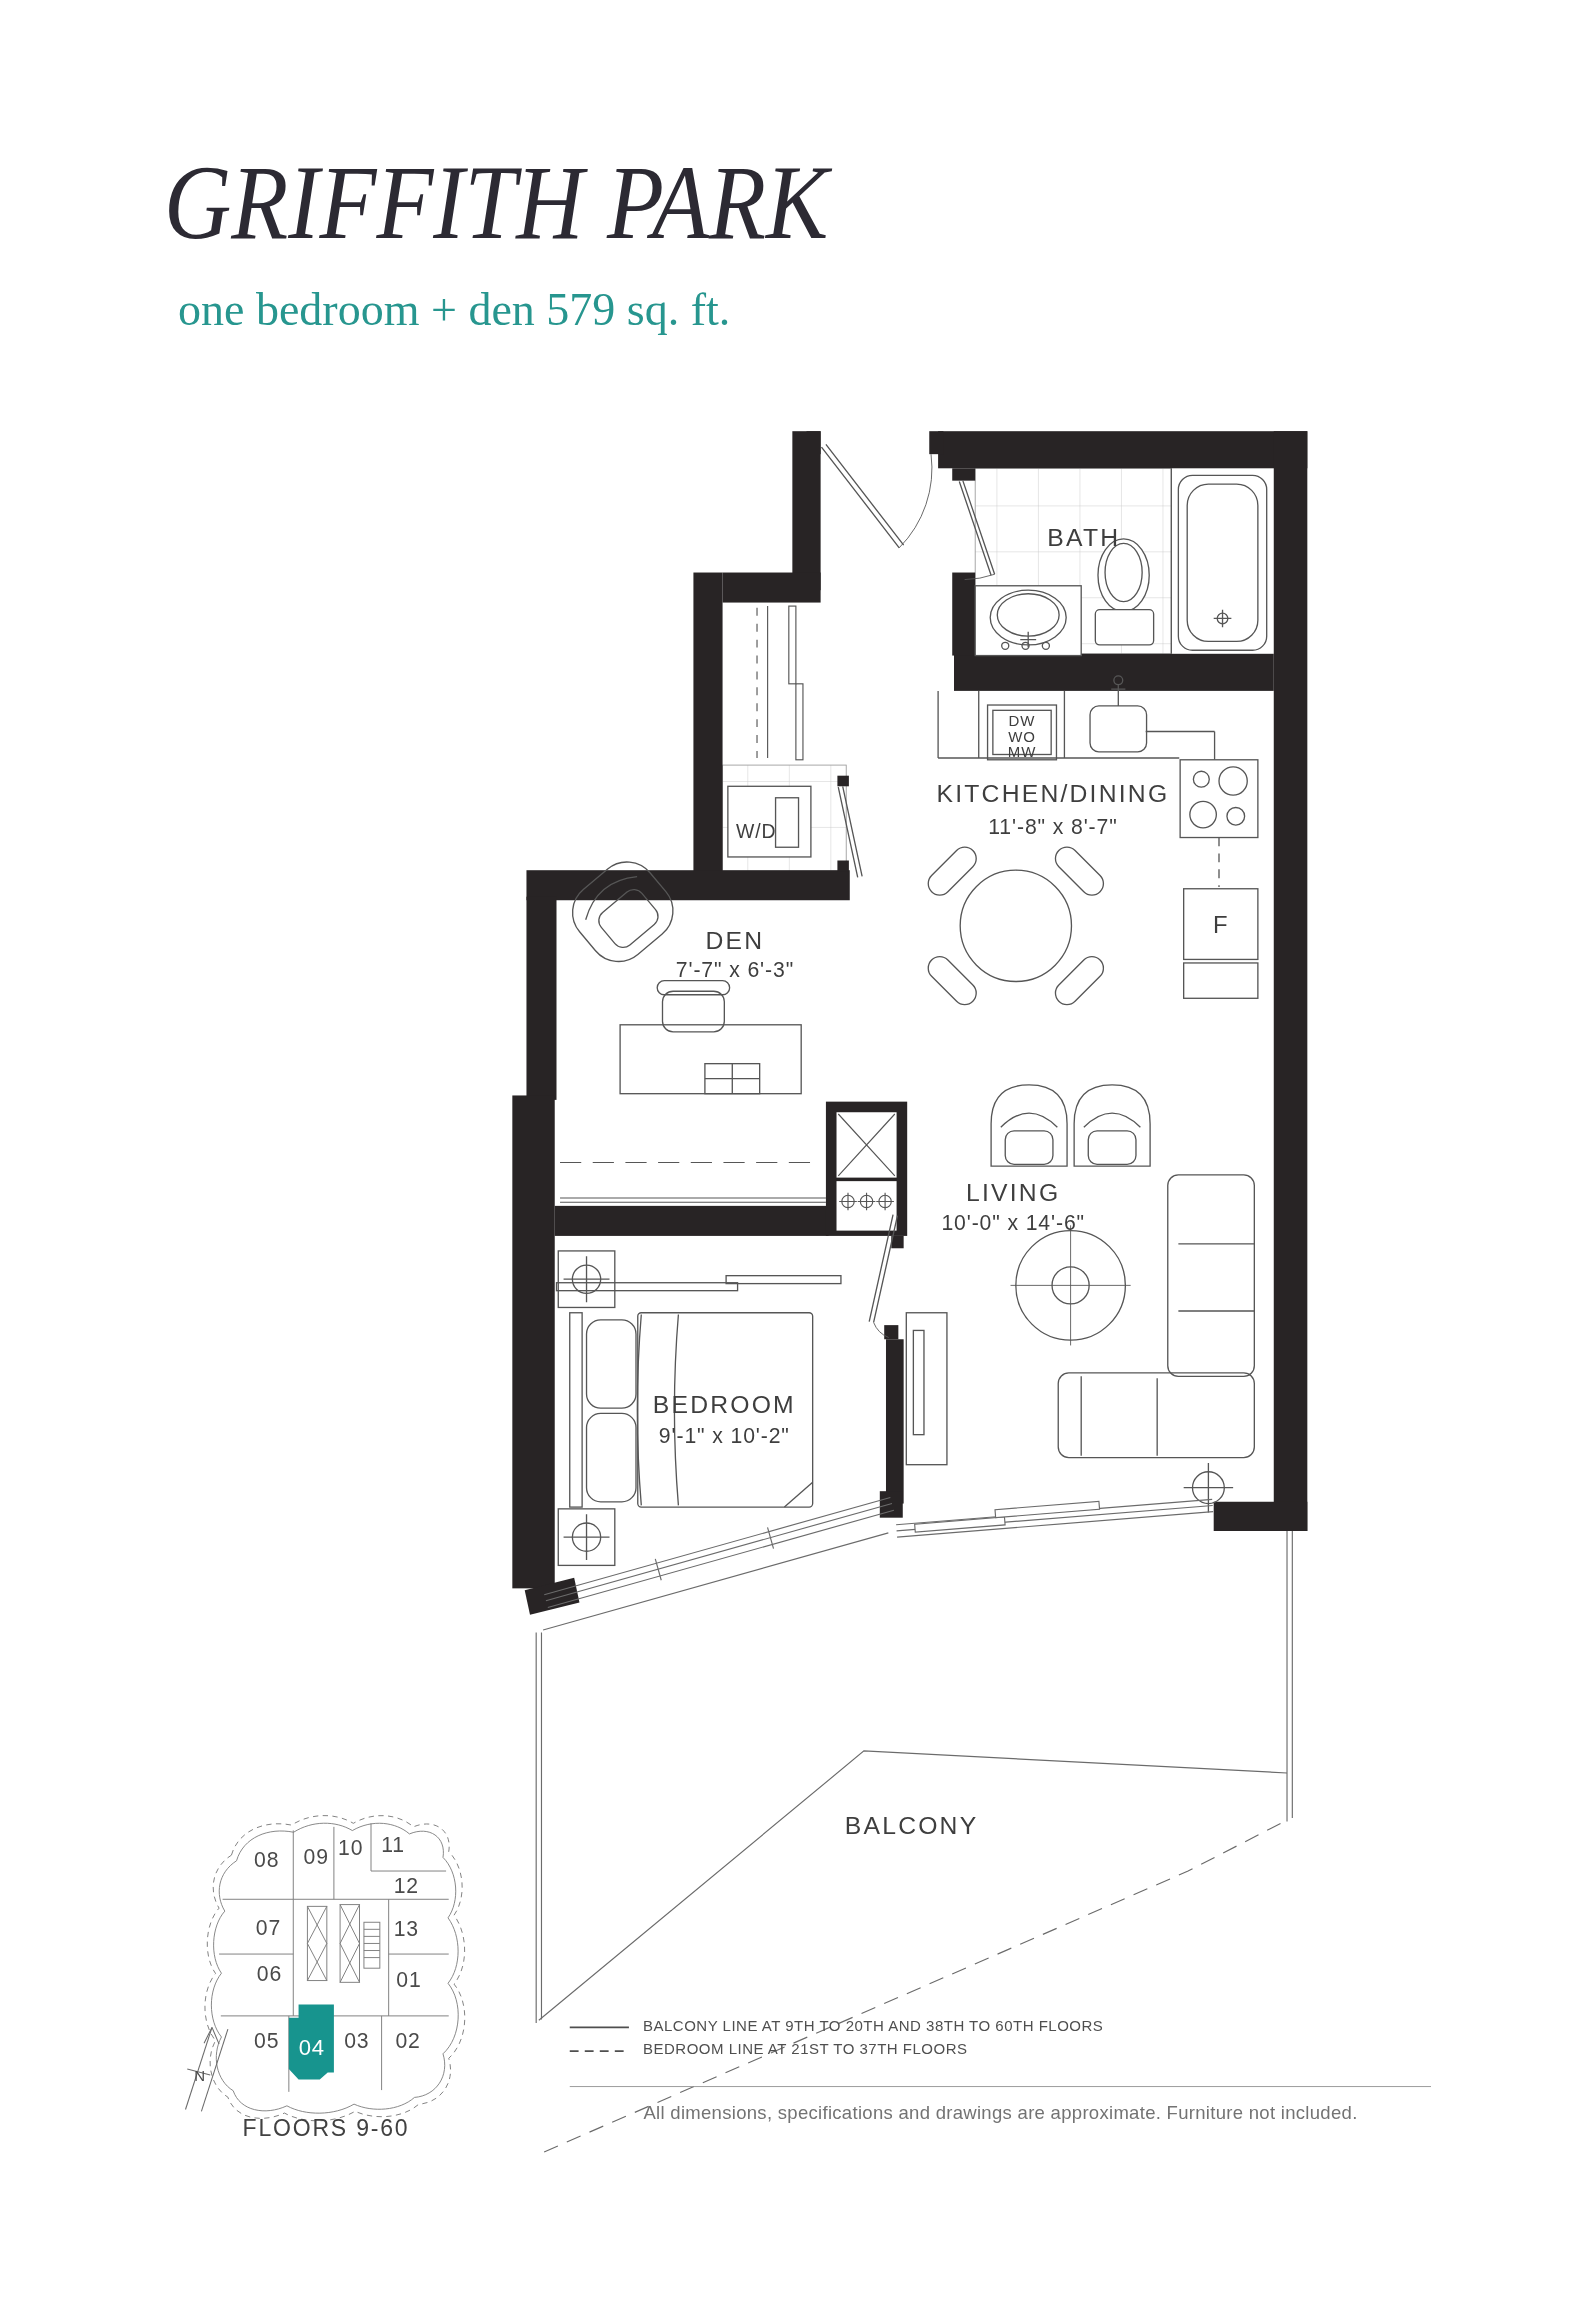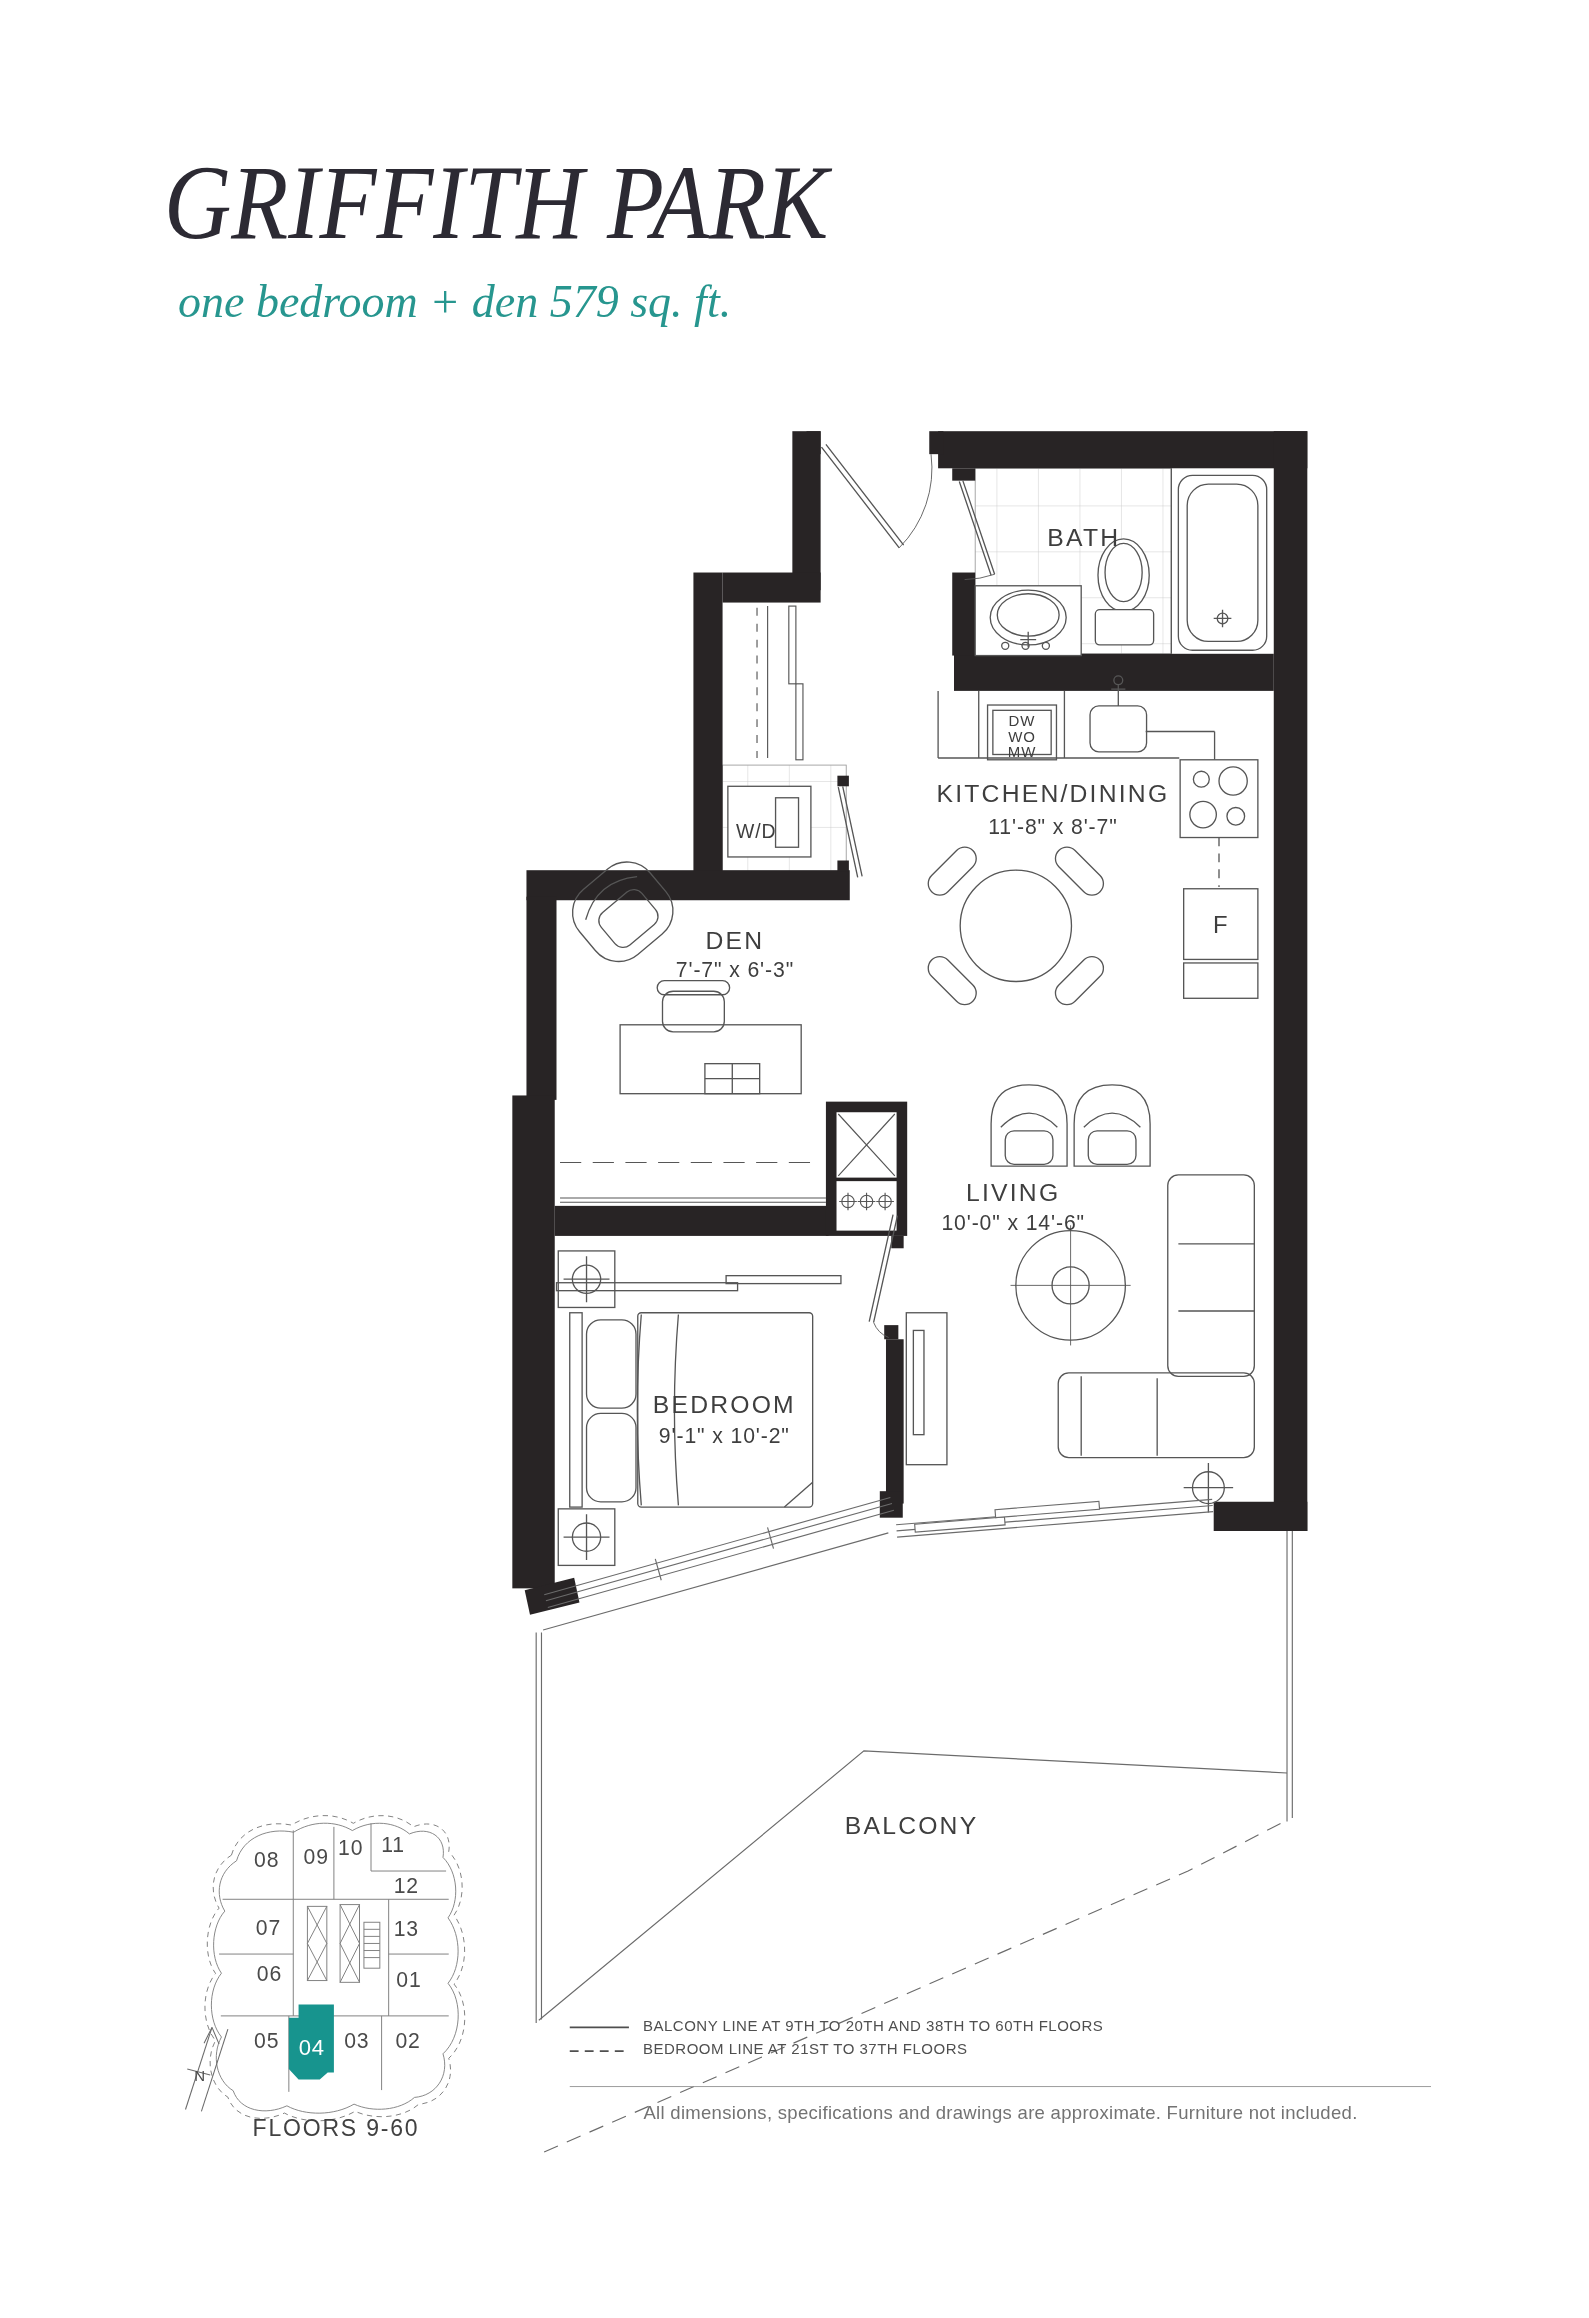--- a/index.html
+++ b/index.html
@@ -2,26 +2,26 @@
 <html style="font-size:14px"><head>
 <meta charset="utf-8">
 <style>
   html,body{margin:0;padding:0;background:#ffffff;}
   .page{position:relative;width:1432px;height:2319px;background:#ffffff;overflow:hidden;
         font-family:"Liberation Sans",sans-serif;border-radius:9px;}
   .abs{position:absolute;}
   .title{left:164px;top:150px;font-family:"Liberation Serif",serif;font-style:italic;
          font-size:106px;line-height:1;color:#2c2a33;transform:scaleX(.88);transform-origin:left top;
          white-space:nowrap;}
-  .subtitle{left:178px;top:276px;font-family:"Liberation Serif",serif;font-style:italic;
+  .subtitle{left:178px;top:284px;font-family:"Liberation Serif",serif;
             font-size:46px;line-height:1.15;color:#27968F;white-space:nowrap;}
   .legend-label{font-size:15px;color:#4f4f4f;letter-spacing:0.5px;white-space:nowrap;}
   .legend-1{left:643px;top:2017px;}
   .legend-2{left:643px;top:2040px;}
-  .floors{left:241px;top:2115px;width:190px;text-align:center;font-size:23px;
+  .floors{left:231px;top:2115px;width:190px;text-align:center;font-size:23px;
           letter-spacing:1.8px;color:#414141;}
   .disclaimer{left:570px;top:2102px;width:861px;text-align:center;font-size:18.5px;
               color:#737373;letter-spacing:0.3px;}
   svg{position:absolute;left:0;top:0;}
   svg text{font-family:"Liberation Sans",sans-serif;fill:#3e3e3e;}
   .roomname{font-size:28px;letter-spacing:2.5px;}
   .roomdims{font-size:24px;letter-spacing:1px;}
   .applbl{font-size:17px;letter-spacing:1px;}
   .keynum{font-size:24px;fill:#4a4a4a;letter-spacing:1px;}
   .keynum-hl{font-size:25px;fill:#ffffff;letter-spacing:1px;}

